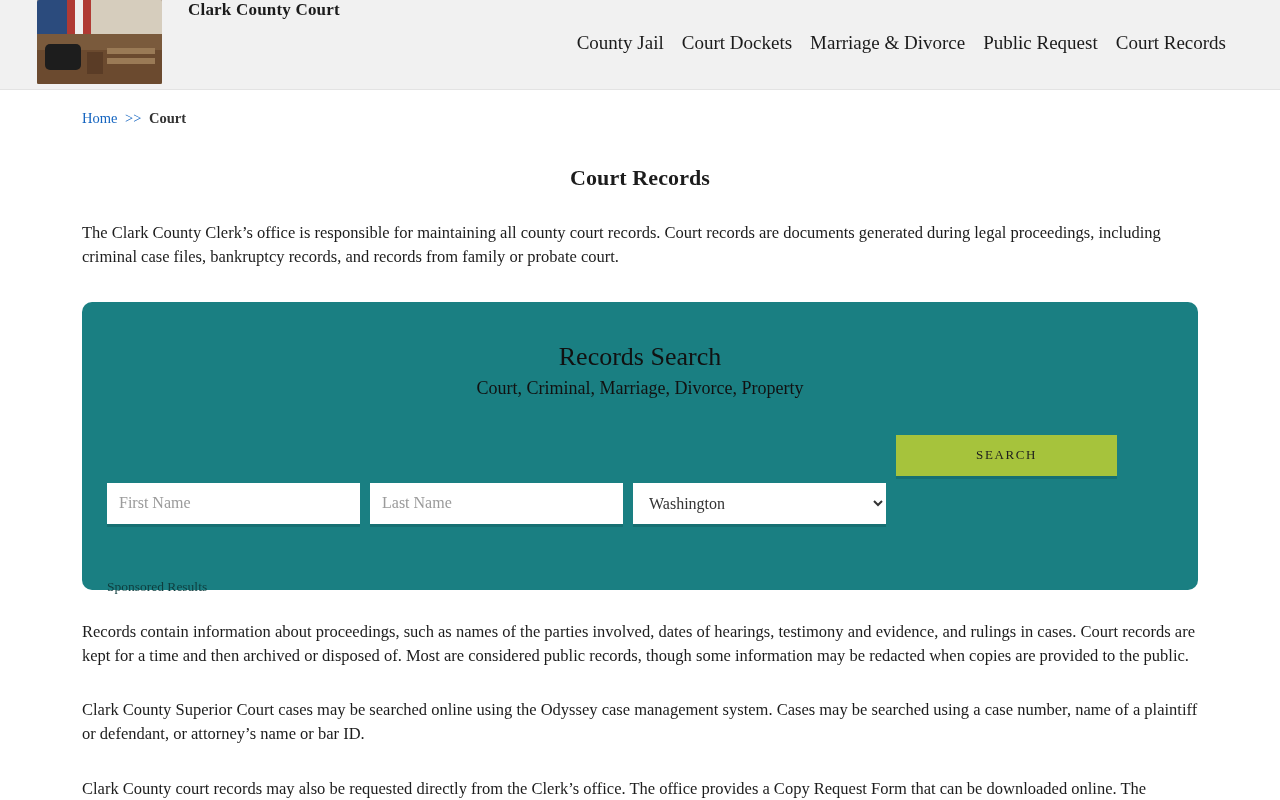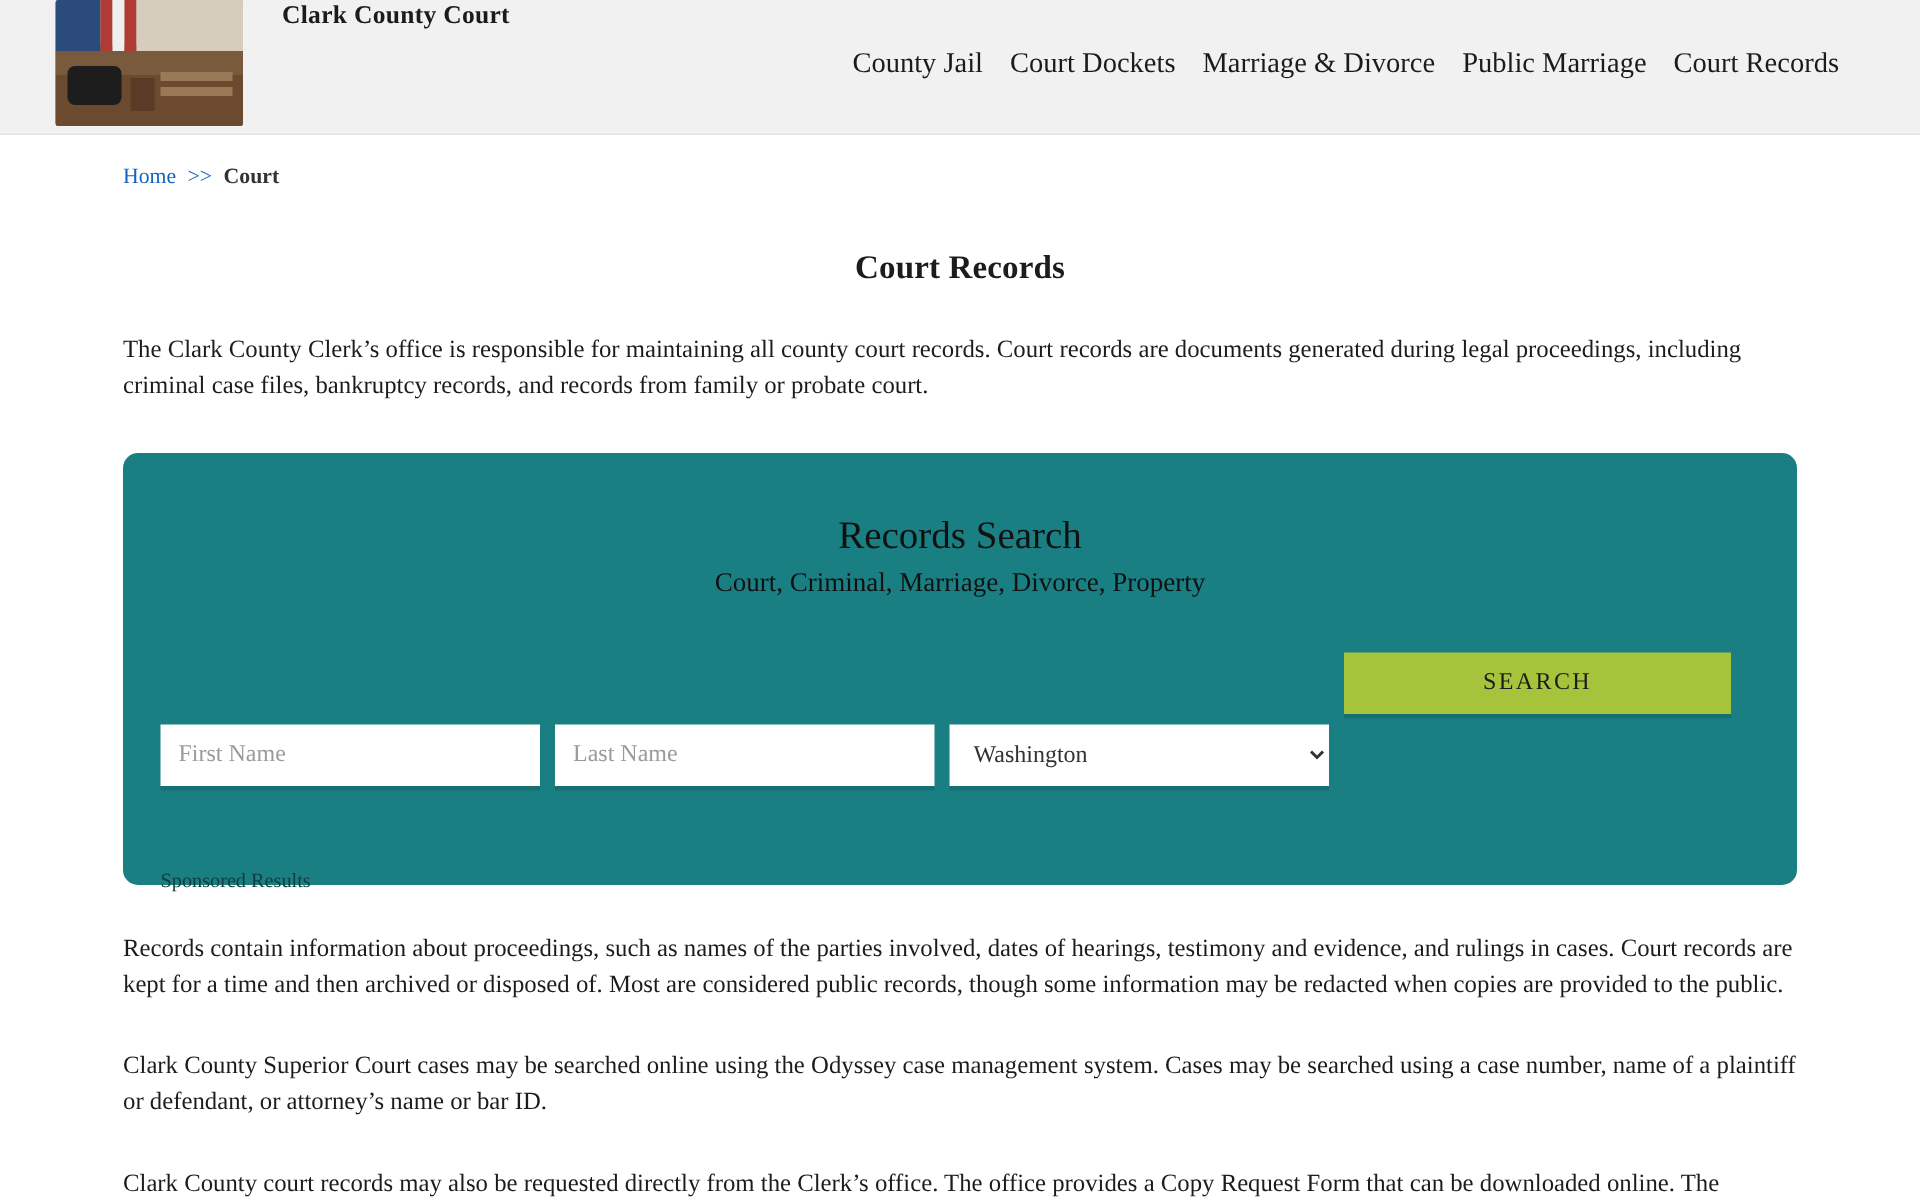--- a/index.html
+++ b/index.html
@@ -126,27 +126,27 @@
   .field-first { width: 253px; }
   .field-last { width: 253px; }
   select.field-state {
     width: 253px;
     height: 41px;
     border-radius: 0;
     -webkit-appearance: menulist;
     appearance: menulist;
   }
   .search-btn {
-    width: 258px;
+    width: 221px;
     height: 41px;
     background: #a6c33c;
     border: 0;
     color: #1d1d1d;
     font-family: "Liberation Serif", serif;
-    font-size: 16px;
+    font-size: 13px;
     letter-spacing: 1.6px;
     font-weight: 400;
     cursor: pointer;
     box-shadow: 0 3px 0 rgba(0,0,0,.12);
   }
   .sponsored {
     margin-top: 55px;
     font-size: 13.5px;
     color: #0f3d3e;
   }
@@ -173,21 +173,21 @@
       <rect x="70" y="48" width="48" height="6" fill="#9a7a56"></rect>
       <rect x="70" y="58" width="48" height="6" fill="#9a7a56"></rect>
     </svg>
   </div>
   <div class="site-title">Clark County Court</div>
 
   <nav class="main-nav">
     <a href="#">County Jail</a>
     <a href="#">Court Dockets</a>
     <a href="#">Marriage &amp; Divorce</a>
-    <a href="#">Public Marriage</a>
+    <a href="#">Public Request</a>
     <a href="#">Court Records</a>
   </nav>
 </div>
 
 <div class="content">
 
   <div class="breadcrumb">
     <a href="#">Home</a>
     <span class="sep">&gt;&gt;</span>
     <span class="current">Court</span>

